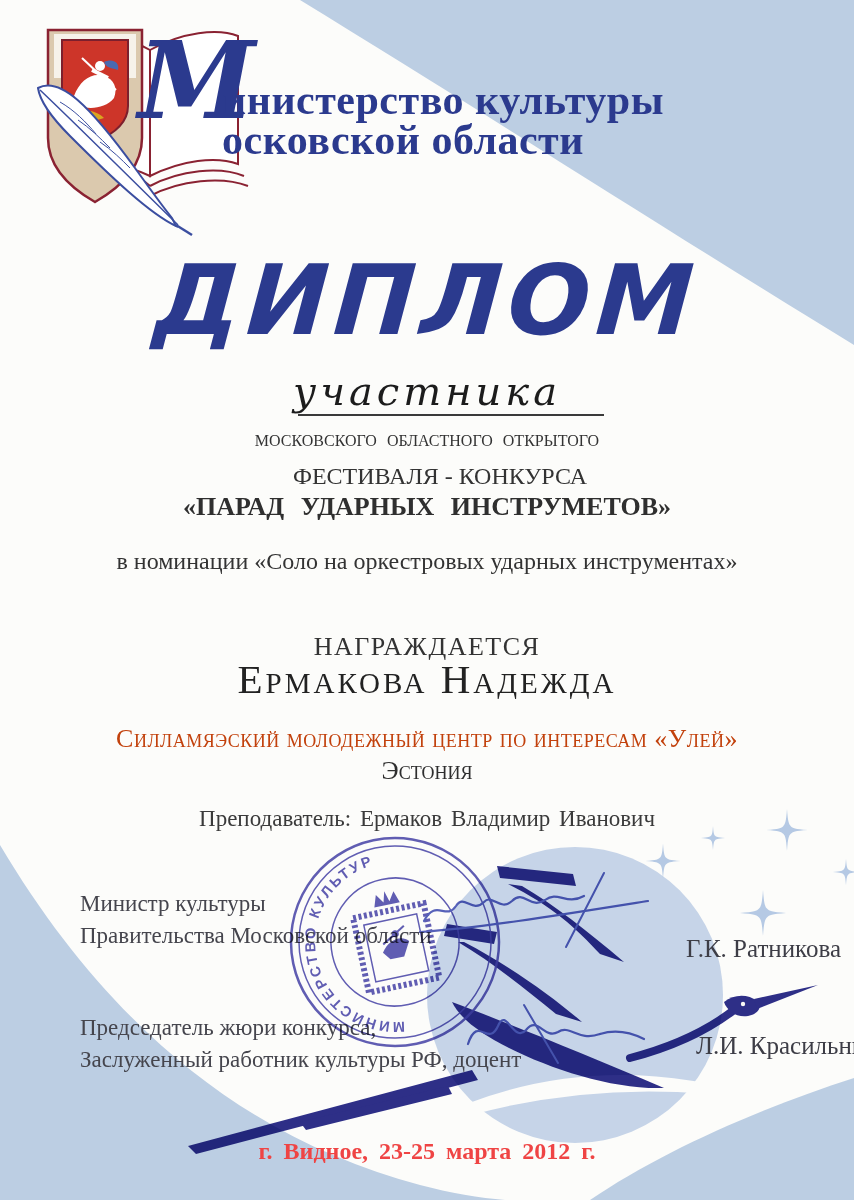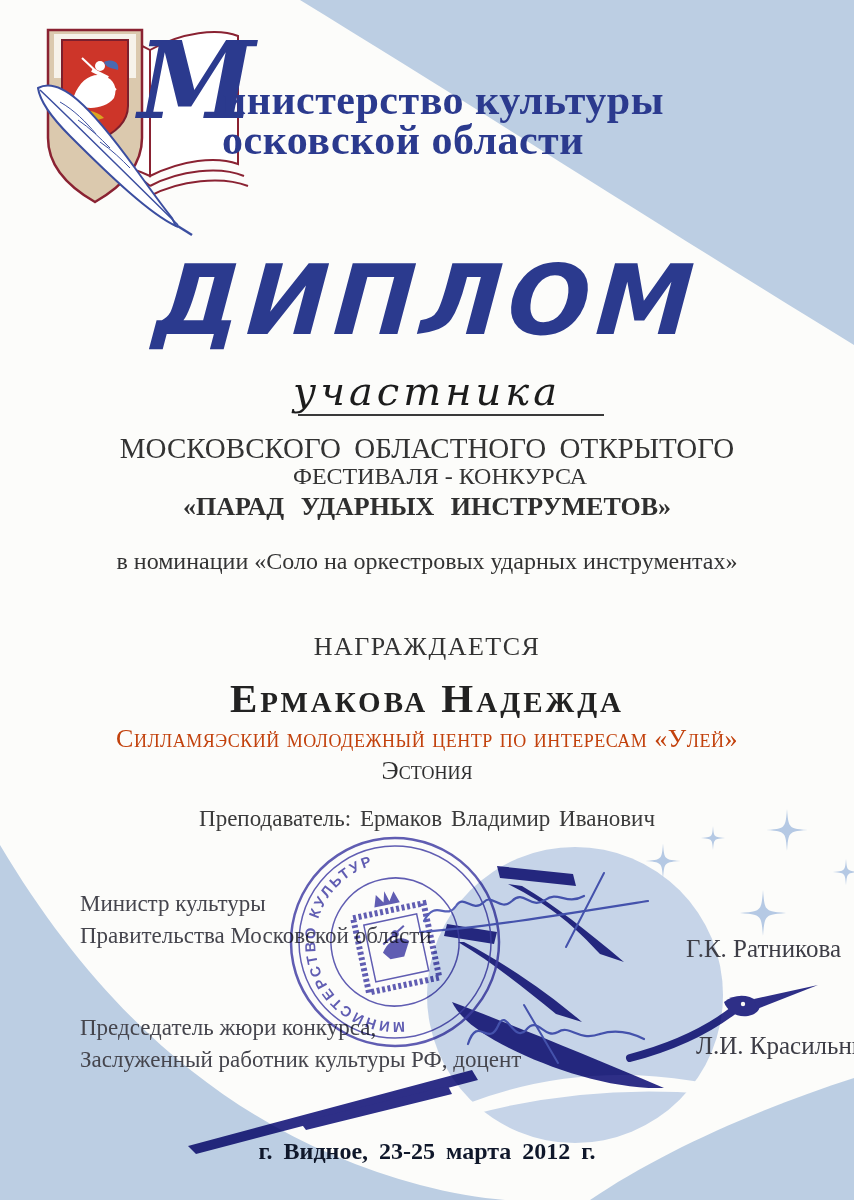--- a/index.html
+++ b/index.html
@@ -33,43 +33,43 @@
   .participant{
     position:absolute;left:0;top:368px;width:854px;text-align:center;
     font-family:"DejaVu Serif", serif;font-style:italic;
     font-size:40px;color:#1c1c1c;letter-spacing:4px;
   }
   .participant-underline{
     position:absolute;left:298px;top:414px;width:306px;height:0;
     border-bottom:2px solid #3a3a3a;
   }
   .center-text{position:absolute;left:0;width:854px;text-align:center;white-space:nowrap;}
-  .fest1{top:432px;font-size:29px;word-spacing:6px;color:#333;}
+  .fest1{top:432px;font-size:16px;word-spacing:6px;color:#333;}
   .fest2{top:463px;font-size:24px;color:#333;padding-left:13px;}
   .fest3{top:492px;font-size:26px;font-weight:bold;word-spacing:10px;color:#2f2f2f;}
   .nomination{top:548px;font-size:24px;color:#333;}
   .awarded{top:632px;font-size:26px;letter-spacing:1.5px;color:#333;}
   .recipient-name{
-    top:655px;font-size:41px;font-weight:bold;letter-spacing:3px;
-    font-variant:small-caps;color:#222;margin-top:19px;
+    top:655px;font-size:41px;font-weight:normal;letter-spacing:3px;
+    font-variant:small-caps;color:#222;
   }
   .org{top:724px;font-size:26px;font-variant:small-caps;letter-spacing:.5px;color:#c2410c;}
   .country{top:756px;font-size:26px;font-variant:small-caps;color:#2e2e2e;}
   .teacher{top:806px;font-size:23px;word-spacing:3px;color:#3a3a3a;}
   
   .sig-block{position:absolute;font-size:23px;line-height:32px;color:#45454d;white-space:nowrap;}
   .sig-block.b1{left:80px;top:888px;}
   .sig-block.b2{left:80px;top:1012px;}
   .sig-name{position:absolute;font-size:25px;color:#3d3d46;white-space:nowrap;}
   .sig-name.n1{left:666px;top:935px;margin-left:20px;}
   .sig-name.n2{left:696px;top:1032px;}
   
   .date-line{
     position:absolute;left:0;top:1138px;width:854px;text-align:center;
-    font-size:24px;font-weight:bold;word-spacing:5px;color:#0f172a;
+    font-size:24px;font-weight:bold;word-spacing:5px;color:#ef4444;
   }
   .stamp-layer{mix-blend-mode:multiply;}
 </style>
 </head>
 <body>
 
 <div class="page">
 
   <svg class="layer" viewBox="0 0 854 1200" aria-hidden="true">
 

